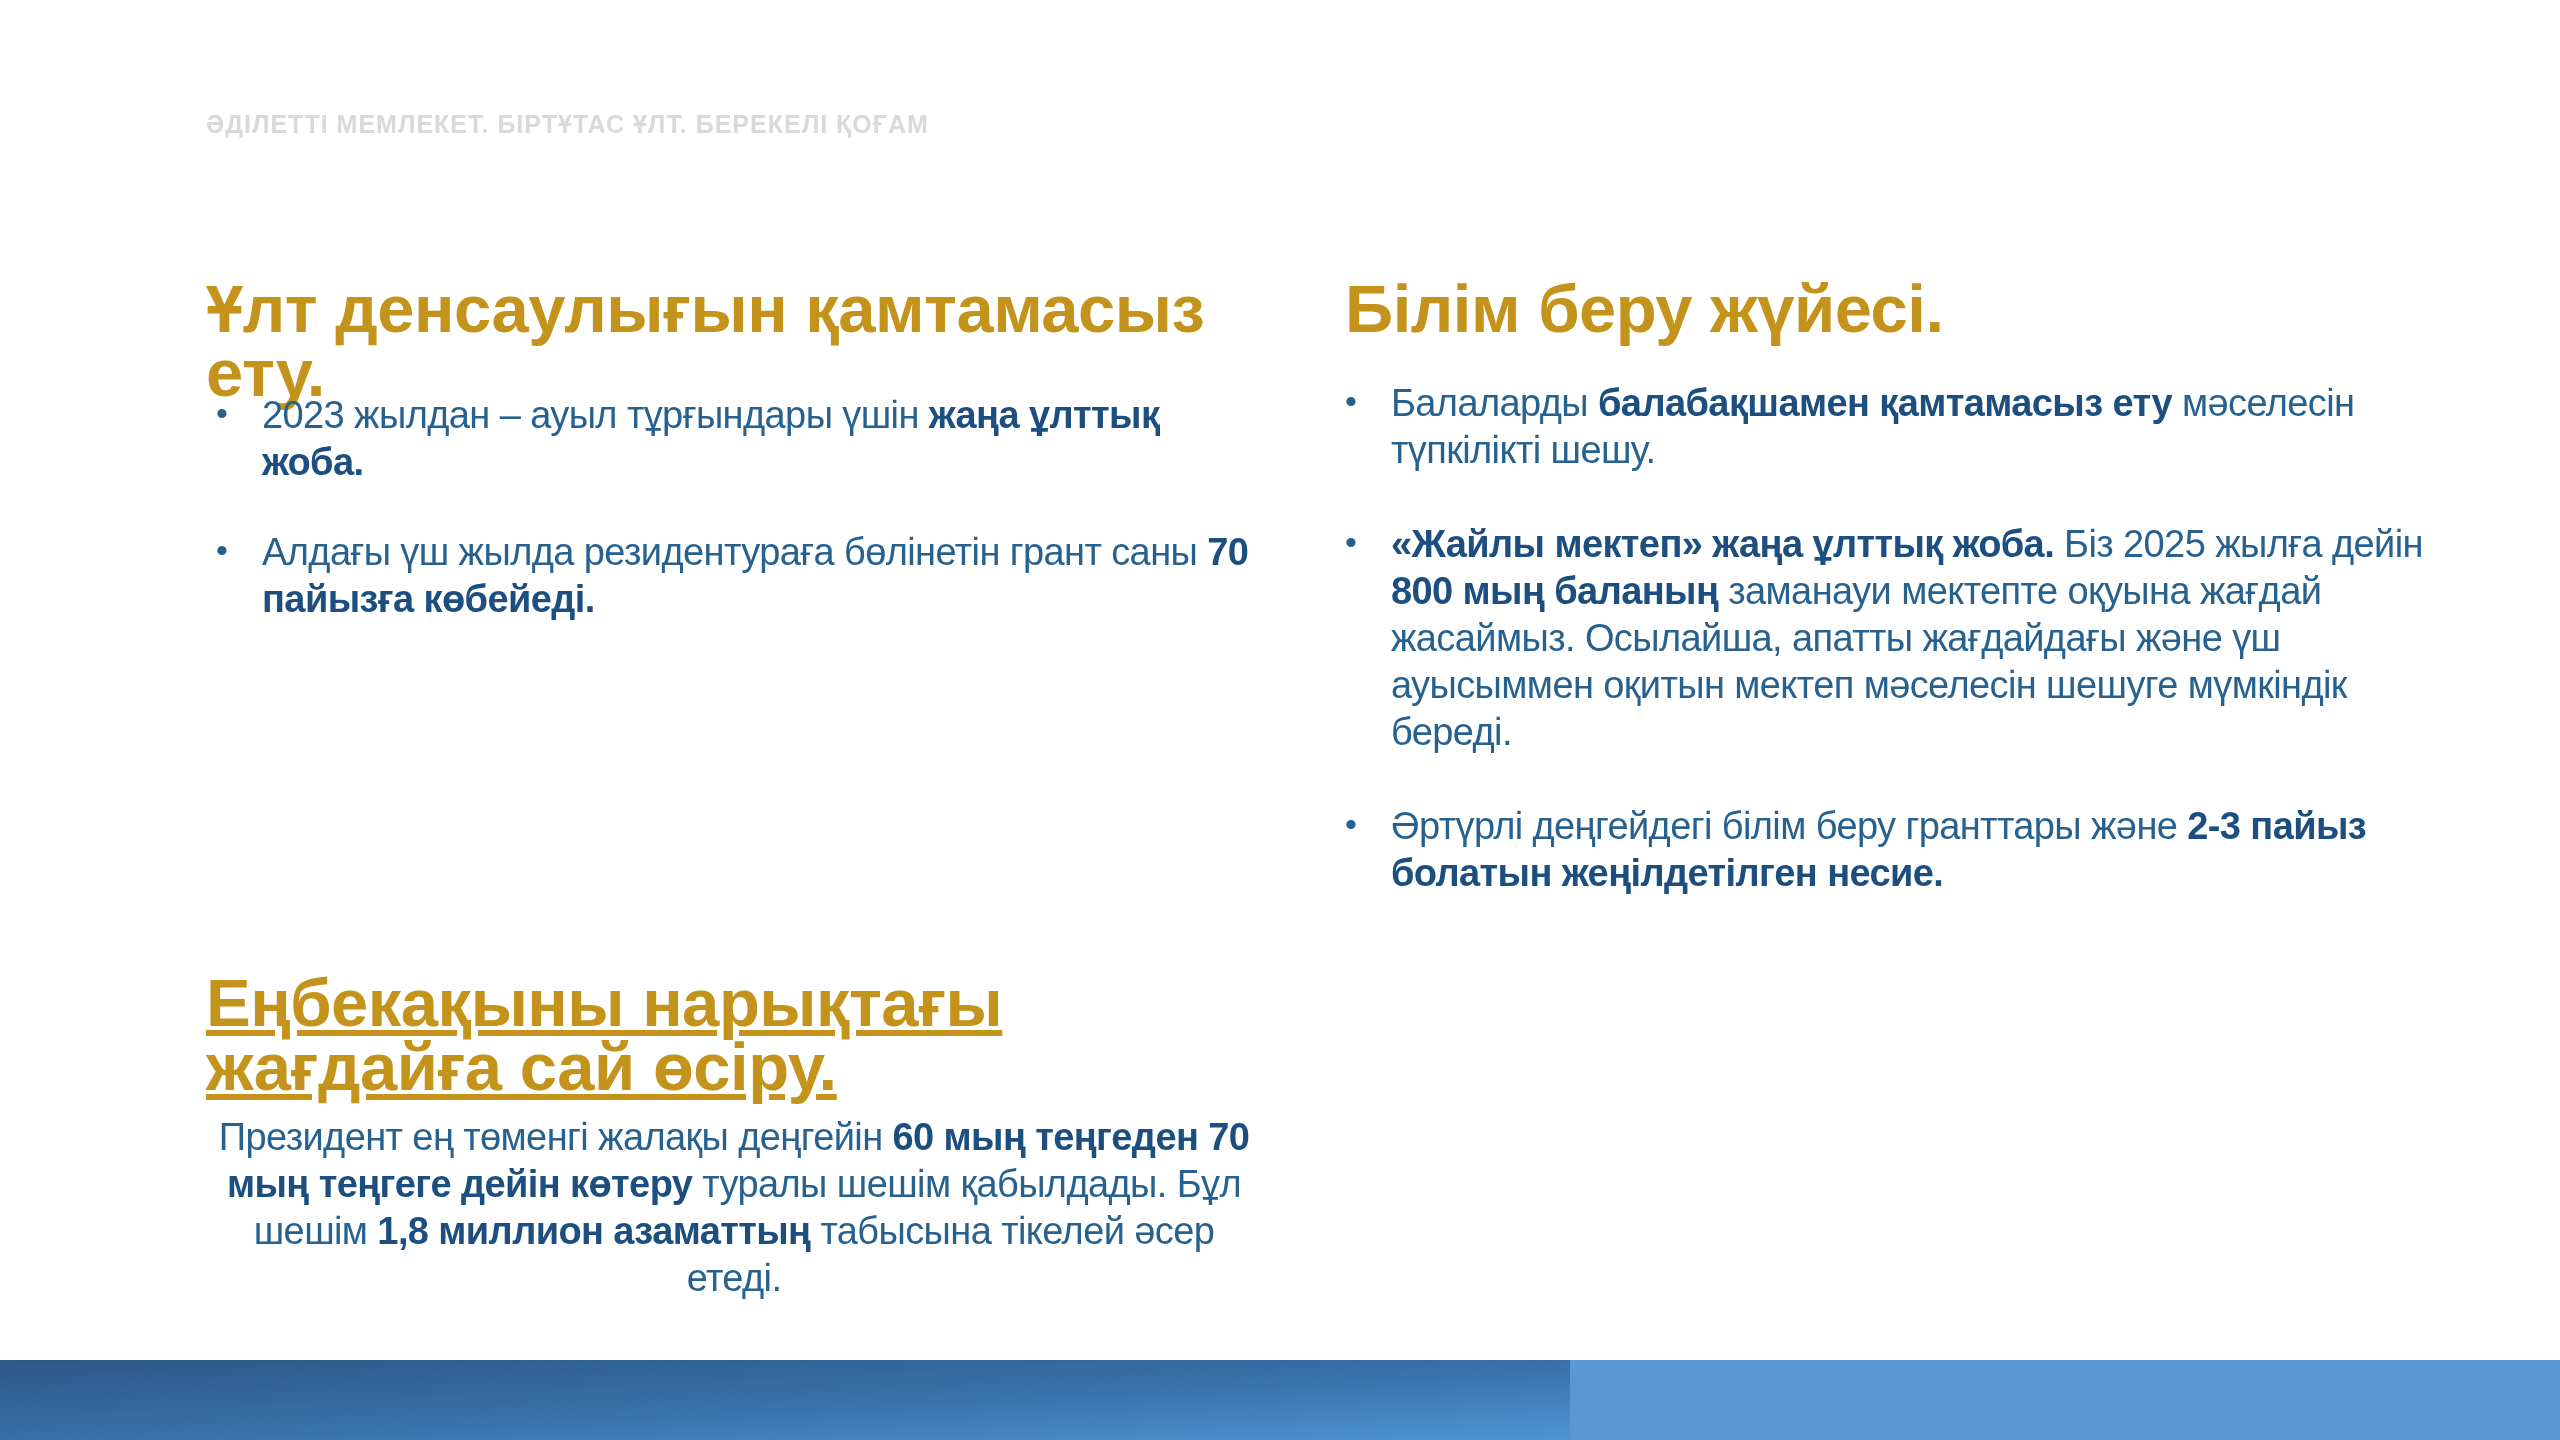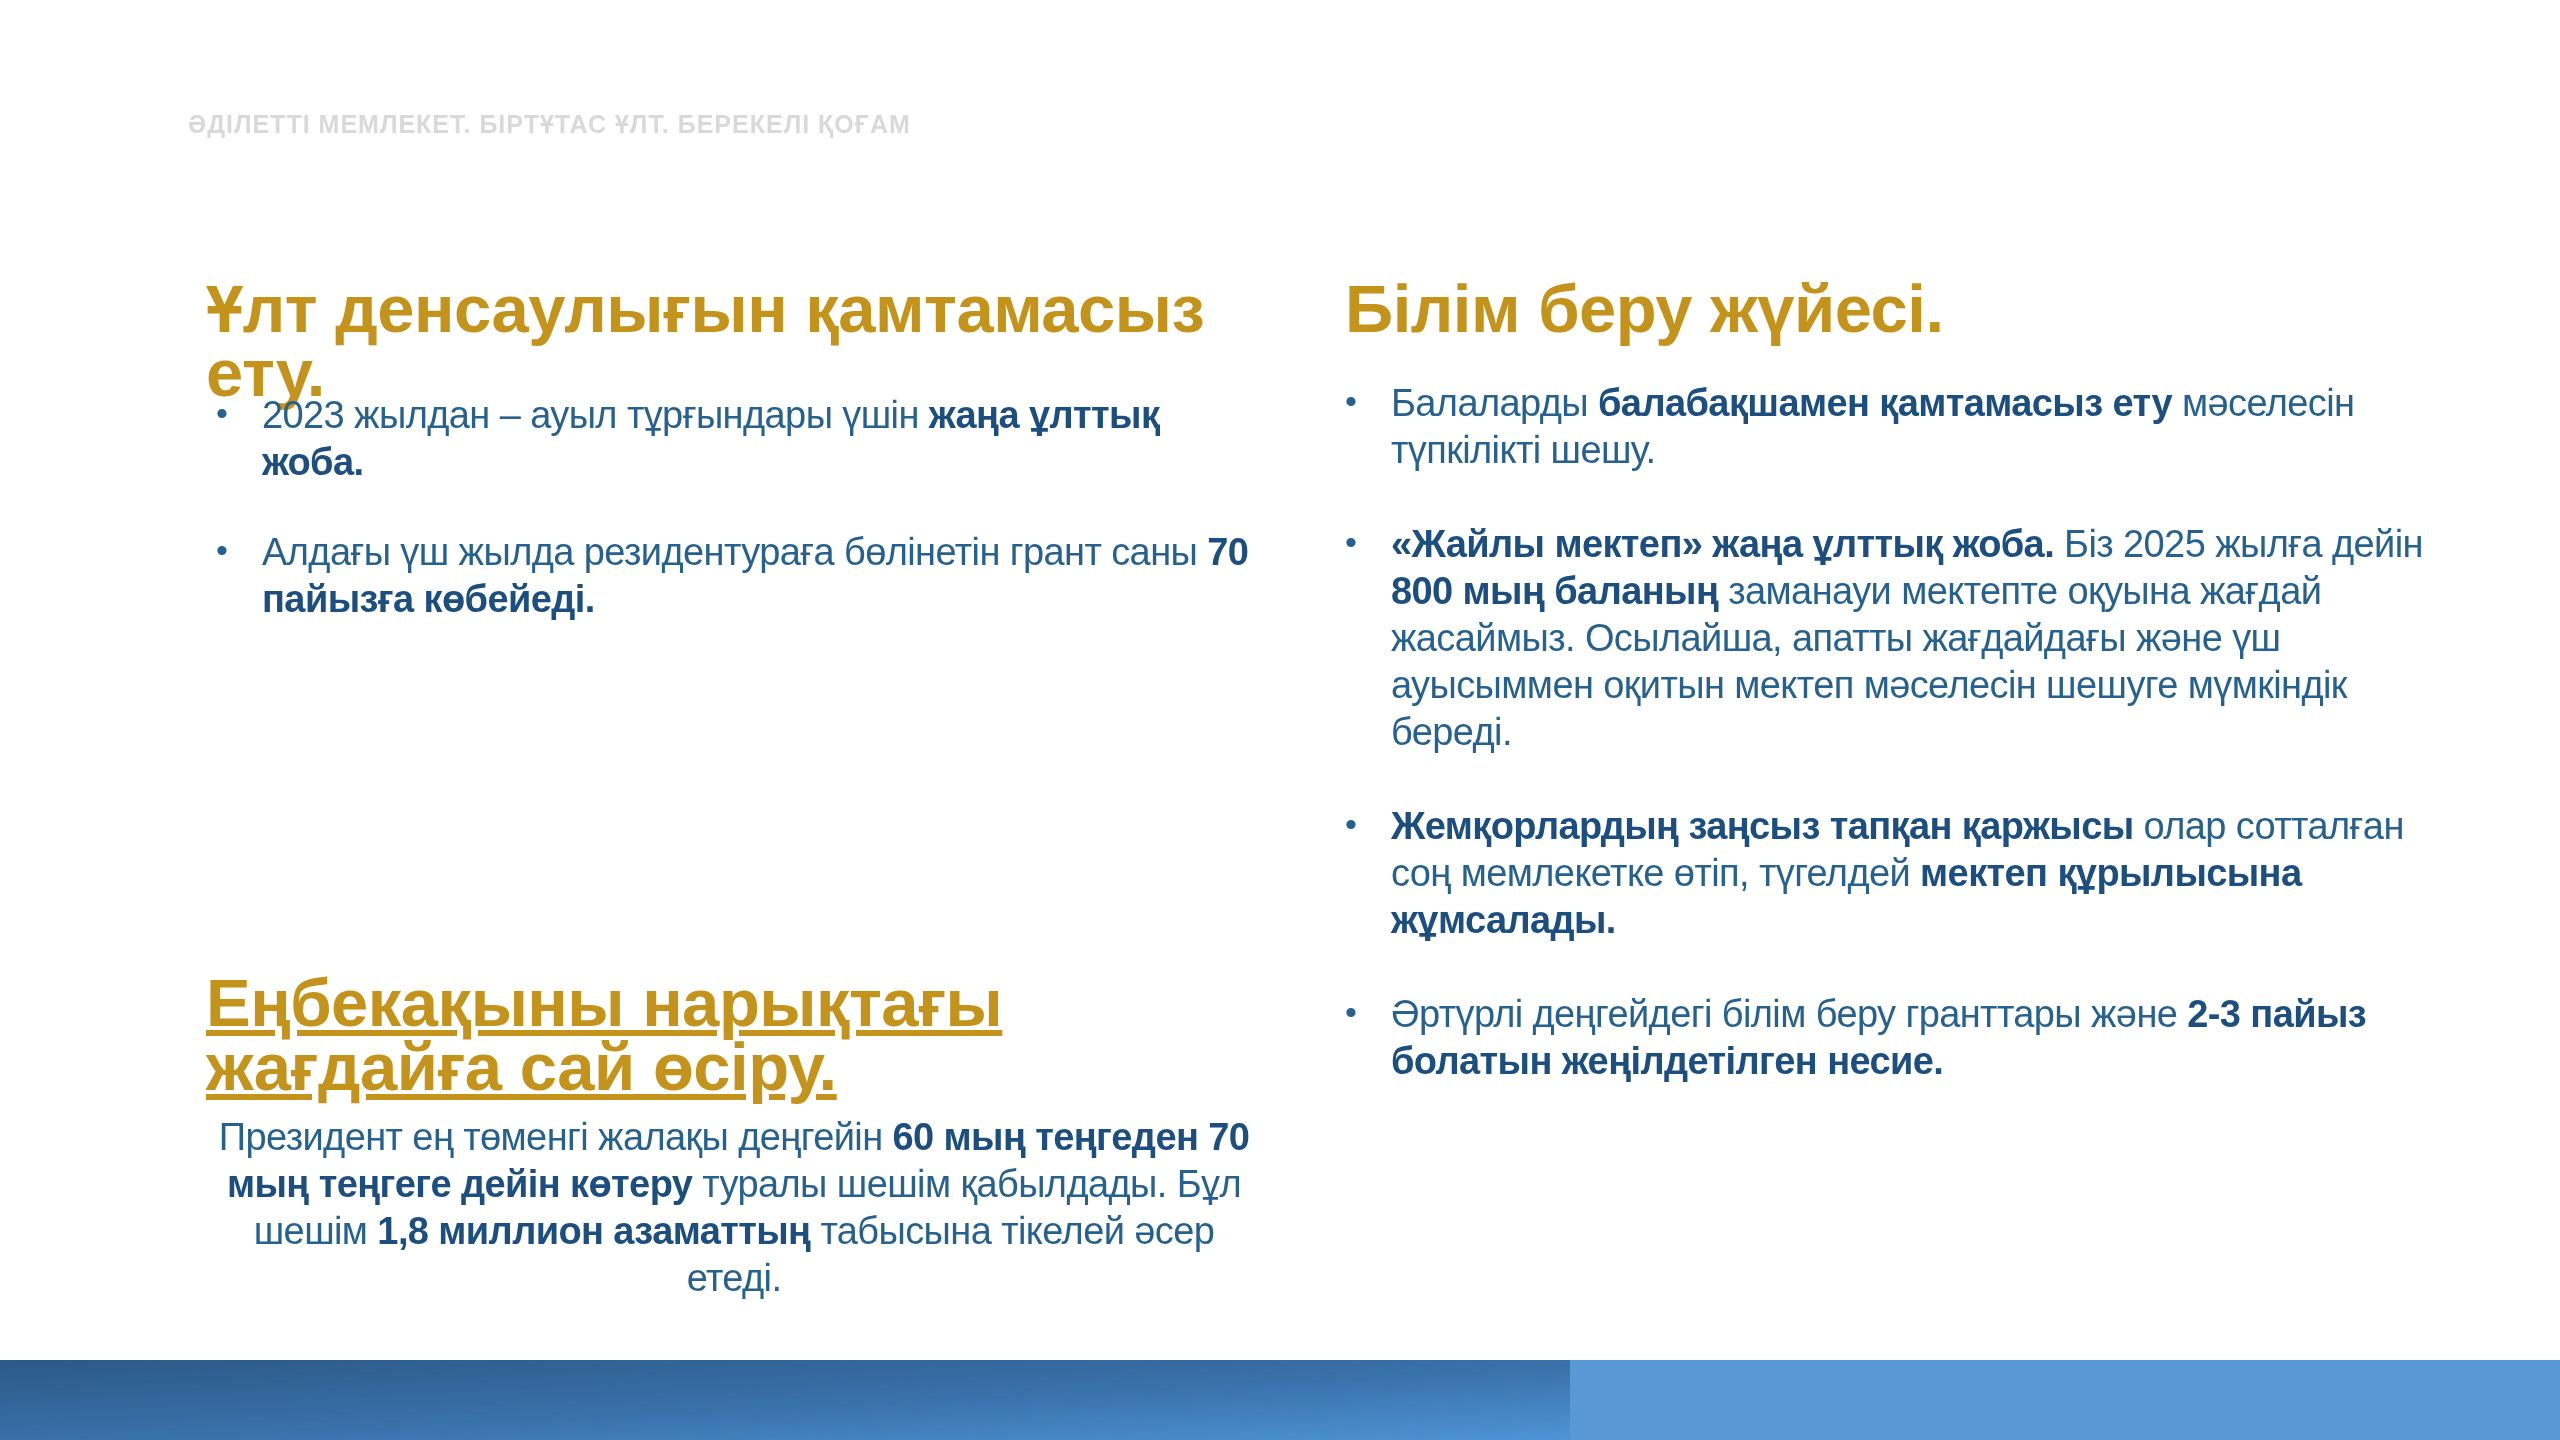--- a/index.html
+++ b/index.html
@@ -12,21 +12,21 @@
     width: 2560px;
     height: 1440px;
     background: #ffffff;
     overflow: hidden;
     font-family: "Liberation Sans", "DejaVu Sans", sans-serif;
   }
 
   
   .header-label {
     position: absolute;
-    left: 188px;
+    left: 206px;
     top: 110px;
     font-size: 25px;
     font-weight: 700;
     letter-spacing: 1px;
     color: #D9D9D9;
     white-space: nowrap;
   }
 
   
   .section-title {
@@ -129,21 +129,20 @@
 
     <p class="body-text paragraph"><span>Президент ең төменгі жалақы деңгейін </span><strong>60 мың теңгеден 70 мың теңгеге дейін көтеру</strong><span> туралы шешім қабылдады. Бұл шешім </span><strong>1,8 миллион азаматтың</strong><span> табысына тікелей әсер етеді.</span></p>
   </div>
 
   <div class="right-column-group">
     <h1 class="section-title" id="right-title">Білім беру жүйесі.</h1>
 
     <ul class="bullet-list" id="right-list">
         <li><span>Балаларды </span><strong>балабақшамен қамтамасыз ету</strong><span> мәселесін түпкілікті шешу.</span></li>
         <li><strong>«Жайлы мектеп» жаңа ұлттық жоба.</strong><span> Біз 2025 жылға дейін </span><strong>800 мың баланың</strong><span> заманауи мектепте оқуына жағдай жасаймыз. Осылайша, апатты жағдайдағы және үш ауысыммен оқитын мектеп мәселесін шешуге мүмкіндік береді.</span></li>
-        <li><strong>Жемқорлардың заңсыз тапқан қаржысы</strong><span> олар сотталған соң мемлекетке өтіп, түгелдей </span><strong>мектеп құрылысына жұмсалады.</strong></li>
         <li><span>Әртүрлі деңгейдегі білім беру гранттары және </span><strong>2-3 пайыз болатын жеңілдетілген несие.</strong></li>
       </ul>
   </div>
 
   <div class="bottom-bar">
     <div class="bottom-bar-left"></div>
     <div class="bottom-bar-right"></div>
   </div>
 
 </div>

